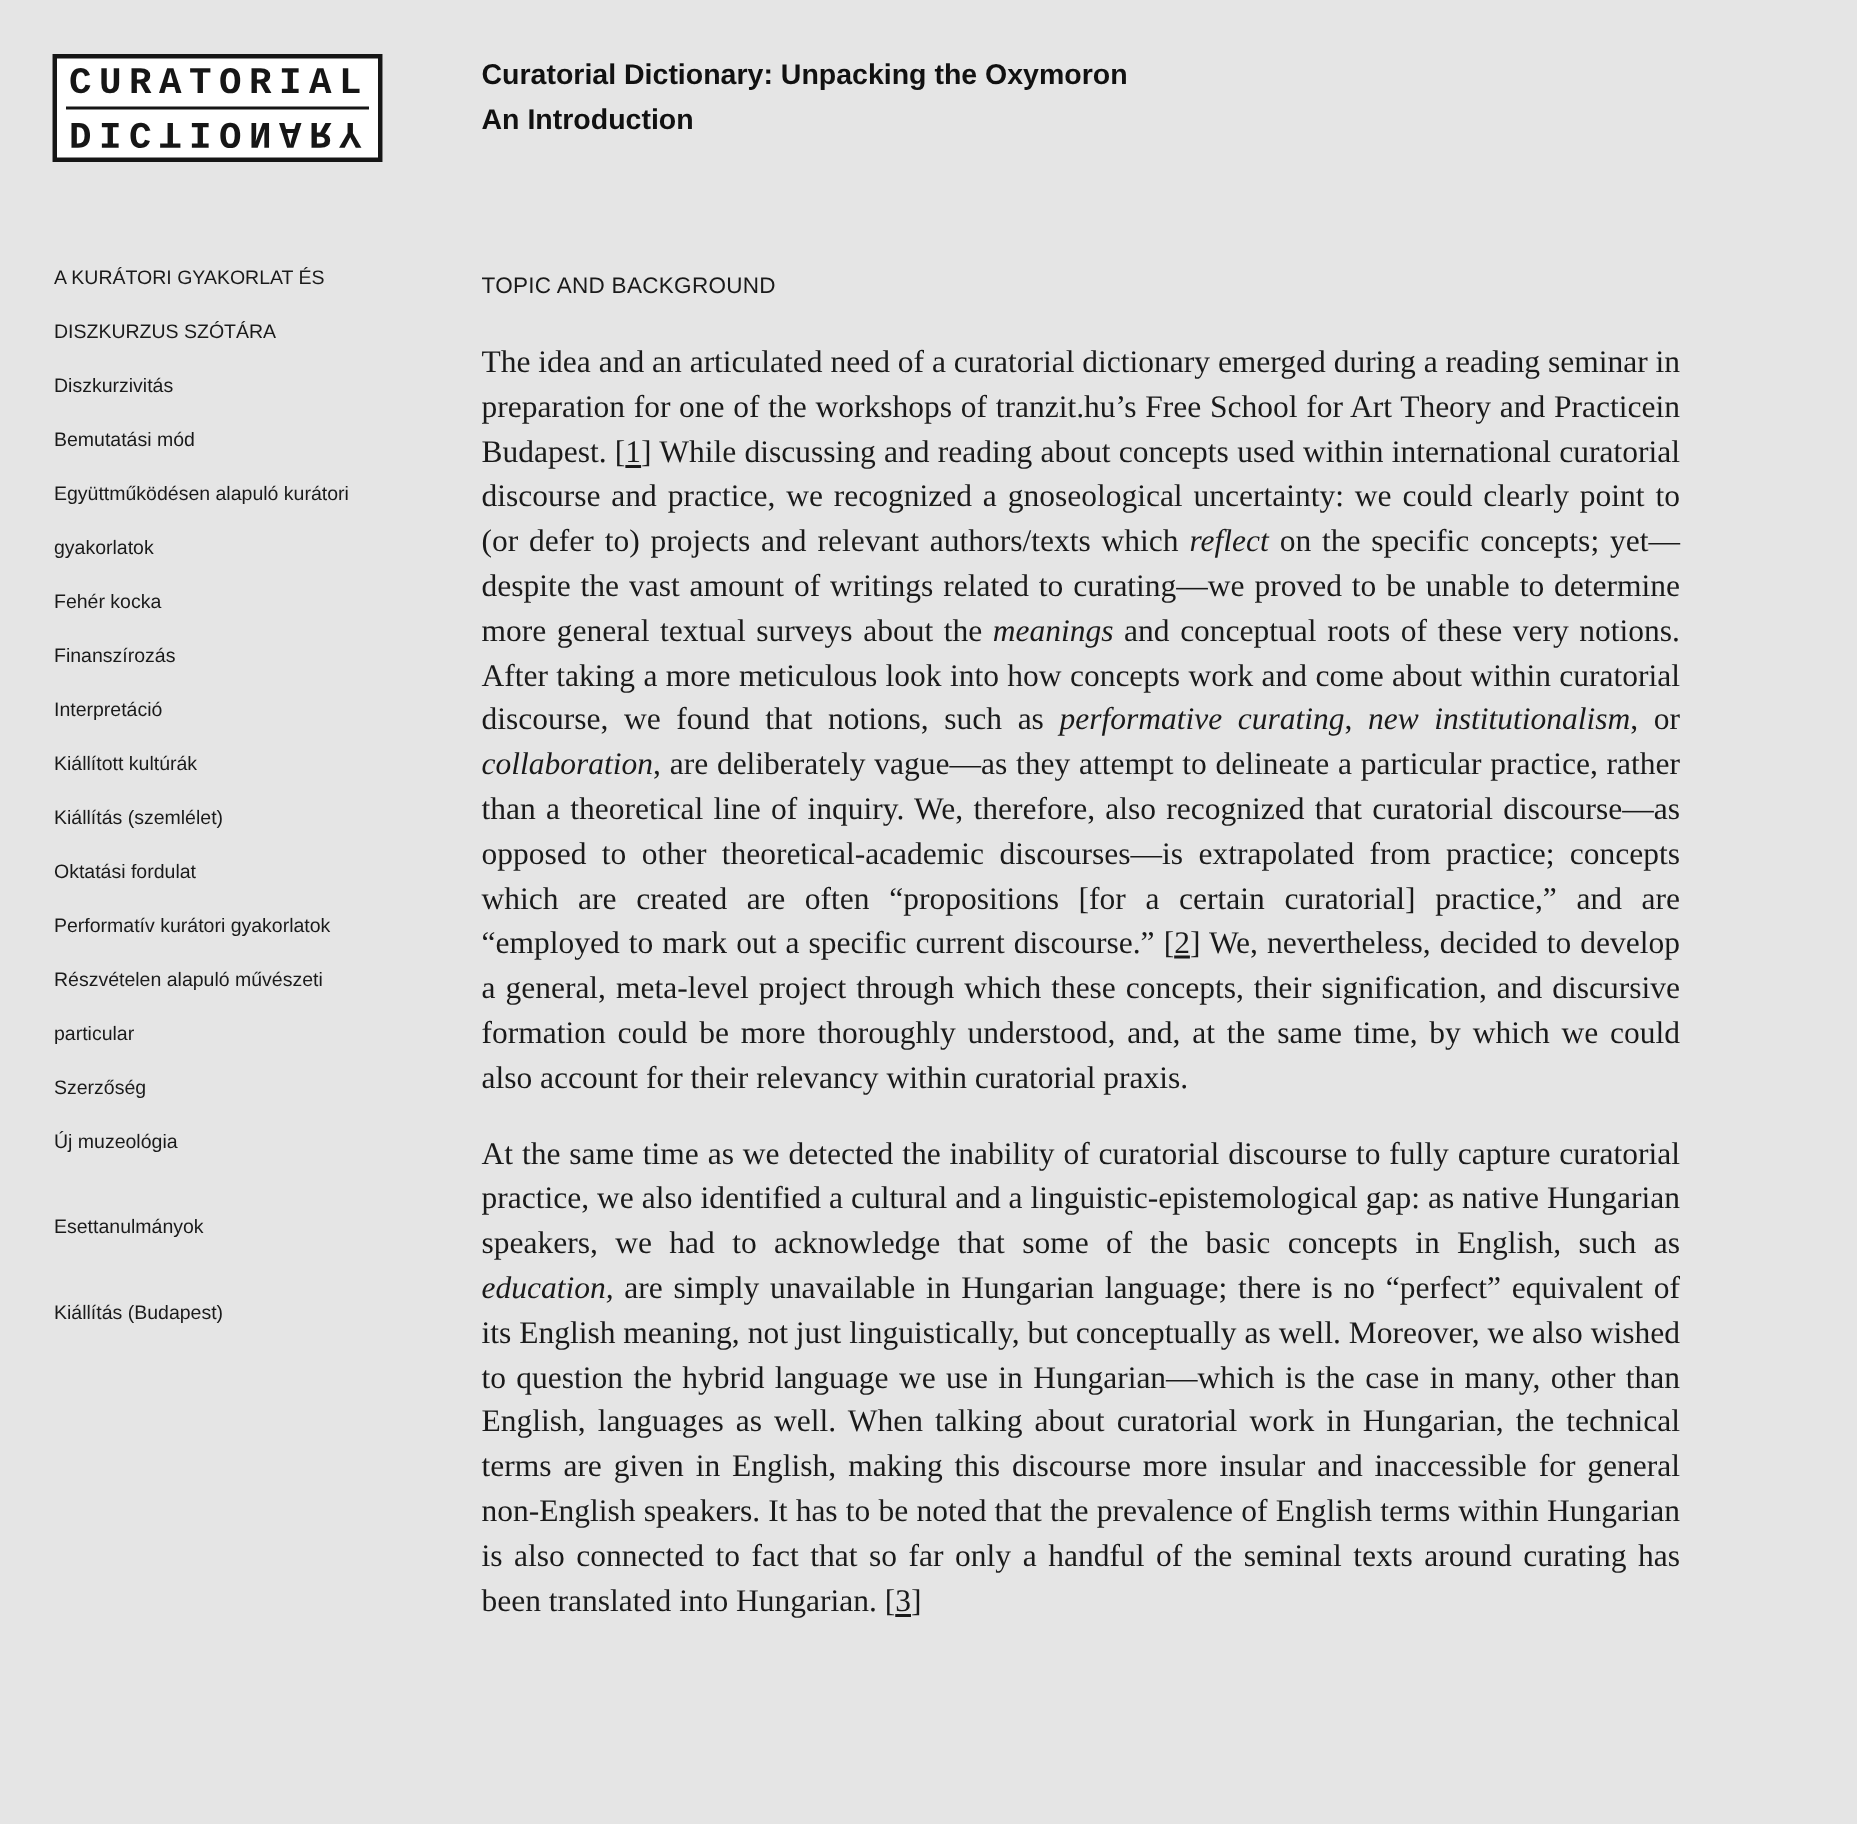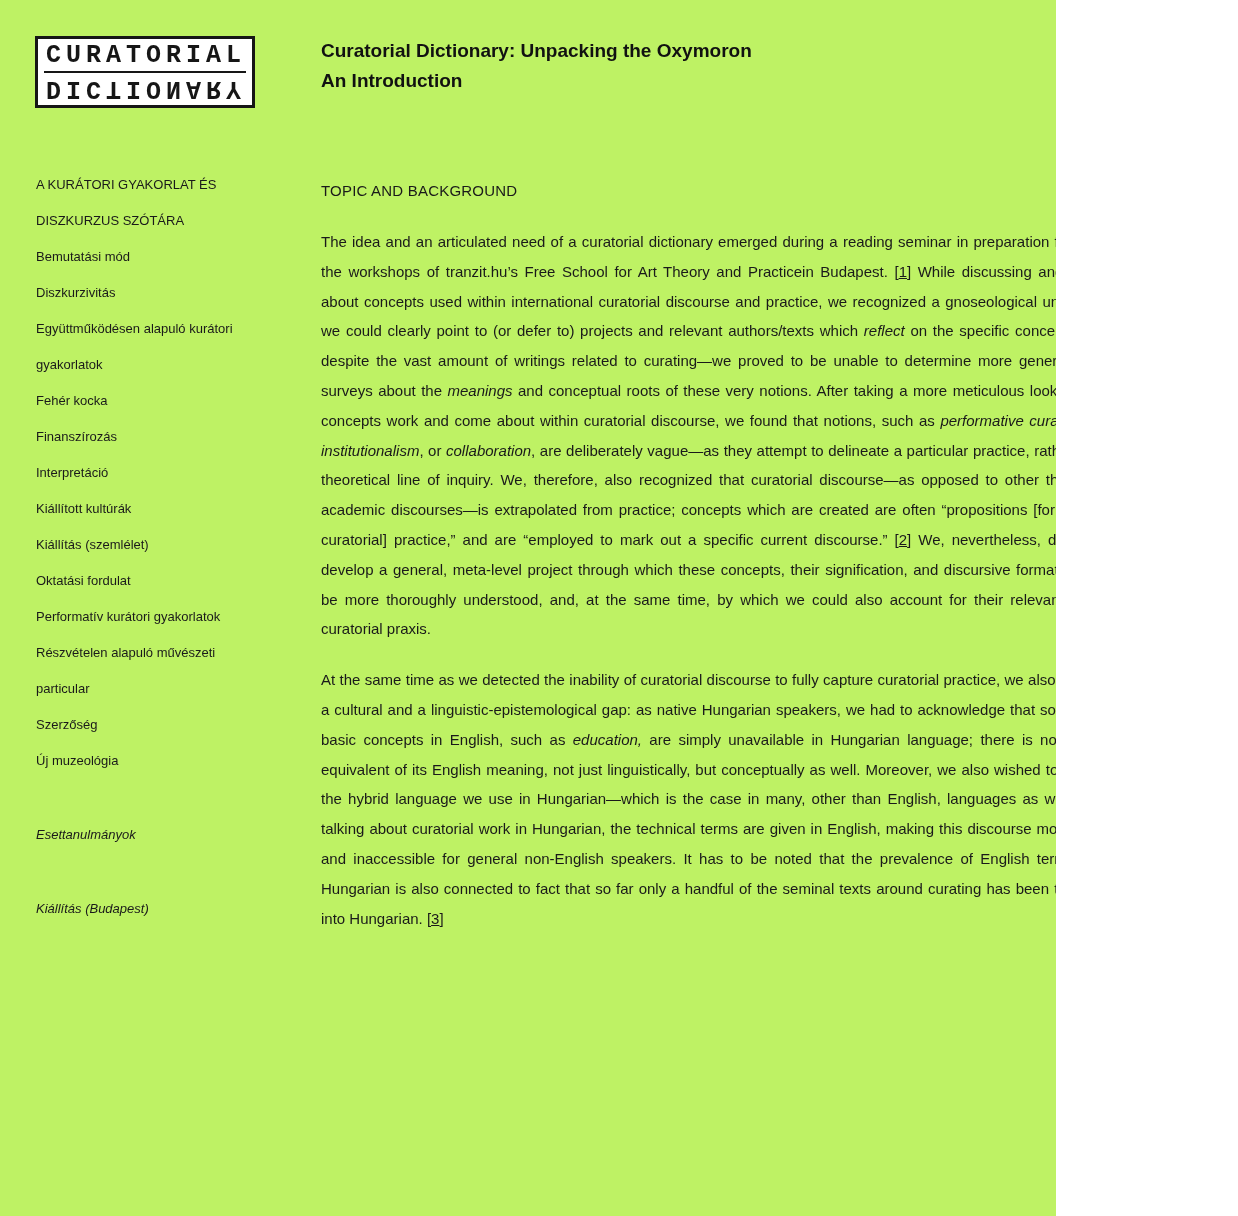--- a/index.html
+++ b/index.html
@@ -4,21 +4,21 @@
 <style>
   html, body {
     margin: 0;
     padding: 0;
     background: #ffffff;
     width: 1238px;
     height: 1216px;
     font-family: "Liberation Sans", sans-serif;
     color: #1a1a1a;
   }
-  .page { position: relative; width: 1056px; height: 1216px; overflow: hidden; background:#bef264; }
+  .page { position: relative; width: 1238px; height: 1216px; overflow: hidden; background:#e5e5e5; }
 
   
   .logo {
     position: absolute; left: 35px; top: 36px;
     display: block;
     border: 3px solid #161616;
     padding: 1px 6px;
     color: #161616;
     text-decoration: none;
     background: #fff;
@@ -45,35 +45,36 @@
   .sidebar {
     position: absolute; left: 36px; top: 167px; width: 215px;
     font-size: 13px; line-height: 36px;
   }
   .nav-item {
     display: block;
     color: #1a1a1a;
     text-decoration: none;
     cursor: pointer;
   }
-  .nav-sections .nav-item { margin-top: 38px; font-style: italic; }
+  .nav-sections .nav-item { margin-top: 21px; }
 
   
   .main {
     position: absolute; left: 321px; top: 176px; width: 799px;
   }
   .heading {
     font-size: 15px; font-weight: 400; line-height: 30px;
     margin: 0; letter-spacing: 0.2px; color: #1a1a1a;
   }
   .body-para {
-    font-size: 15px; line-height: 29.8px;
+    font-size: 21px; line-height: 29.8px;
     text-align: justify;
     margin: 21px 0 0 0;
     color: #1a1a1a;
+    font-family: Liberation Serif, serif;
   }
   .it { font-style: italic; }
   .fn-link { color: inherit; text-decoration: underline; cursor: pointer; }
 </style>
 </head>
 <body>
 
 <div class="page">
 
   <a class="logo">
@@ -82,22 +83,22 @@
   </a>
 
   <header class="title">
     <div>Curatorial Dictionary: Unpacking the Oxymoron</div>
     <div>An Introduction</div>
   </header>
 
   <nav class="sidebar">
     <a class="nav-item">A KURÁTORI GYAKORLAT ÉS DISZKURZUS SZÓTÁRA</a>
     <div class="nav-terms">
+        <a class="nav-item">Diszkurzivitás</a>
         <a class="nav-item">Bemutatási mód</a>
-        <a class="nav-item">Diszkurzivitás</a>
         <a class="nav-item">Együttműködésen alapuló kurátori gyakorlatok</a>
         <a class="nav-item">Fehér kocka</a>
         <a class="nav-item">Finanszírozás</a>
         <a class="nav-item">Interpretáció</a>
         <a class="nav-item">Kiállított kultúrák</a>
         <a class="nav-item">Kiállítás (szemlélet)</a>
         <a class="nav-item">Oktatási fordulat</a>
         <a class="nav-item">Performatív kurátori gyakorlatok</a>
         <a class="nav-item">Részvételen alapuló művészeti particular</a>
         <a class="nav-item">Szerzőség</a>

